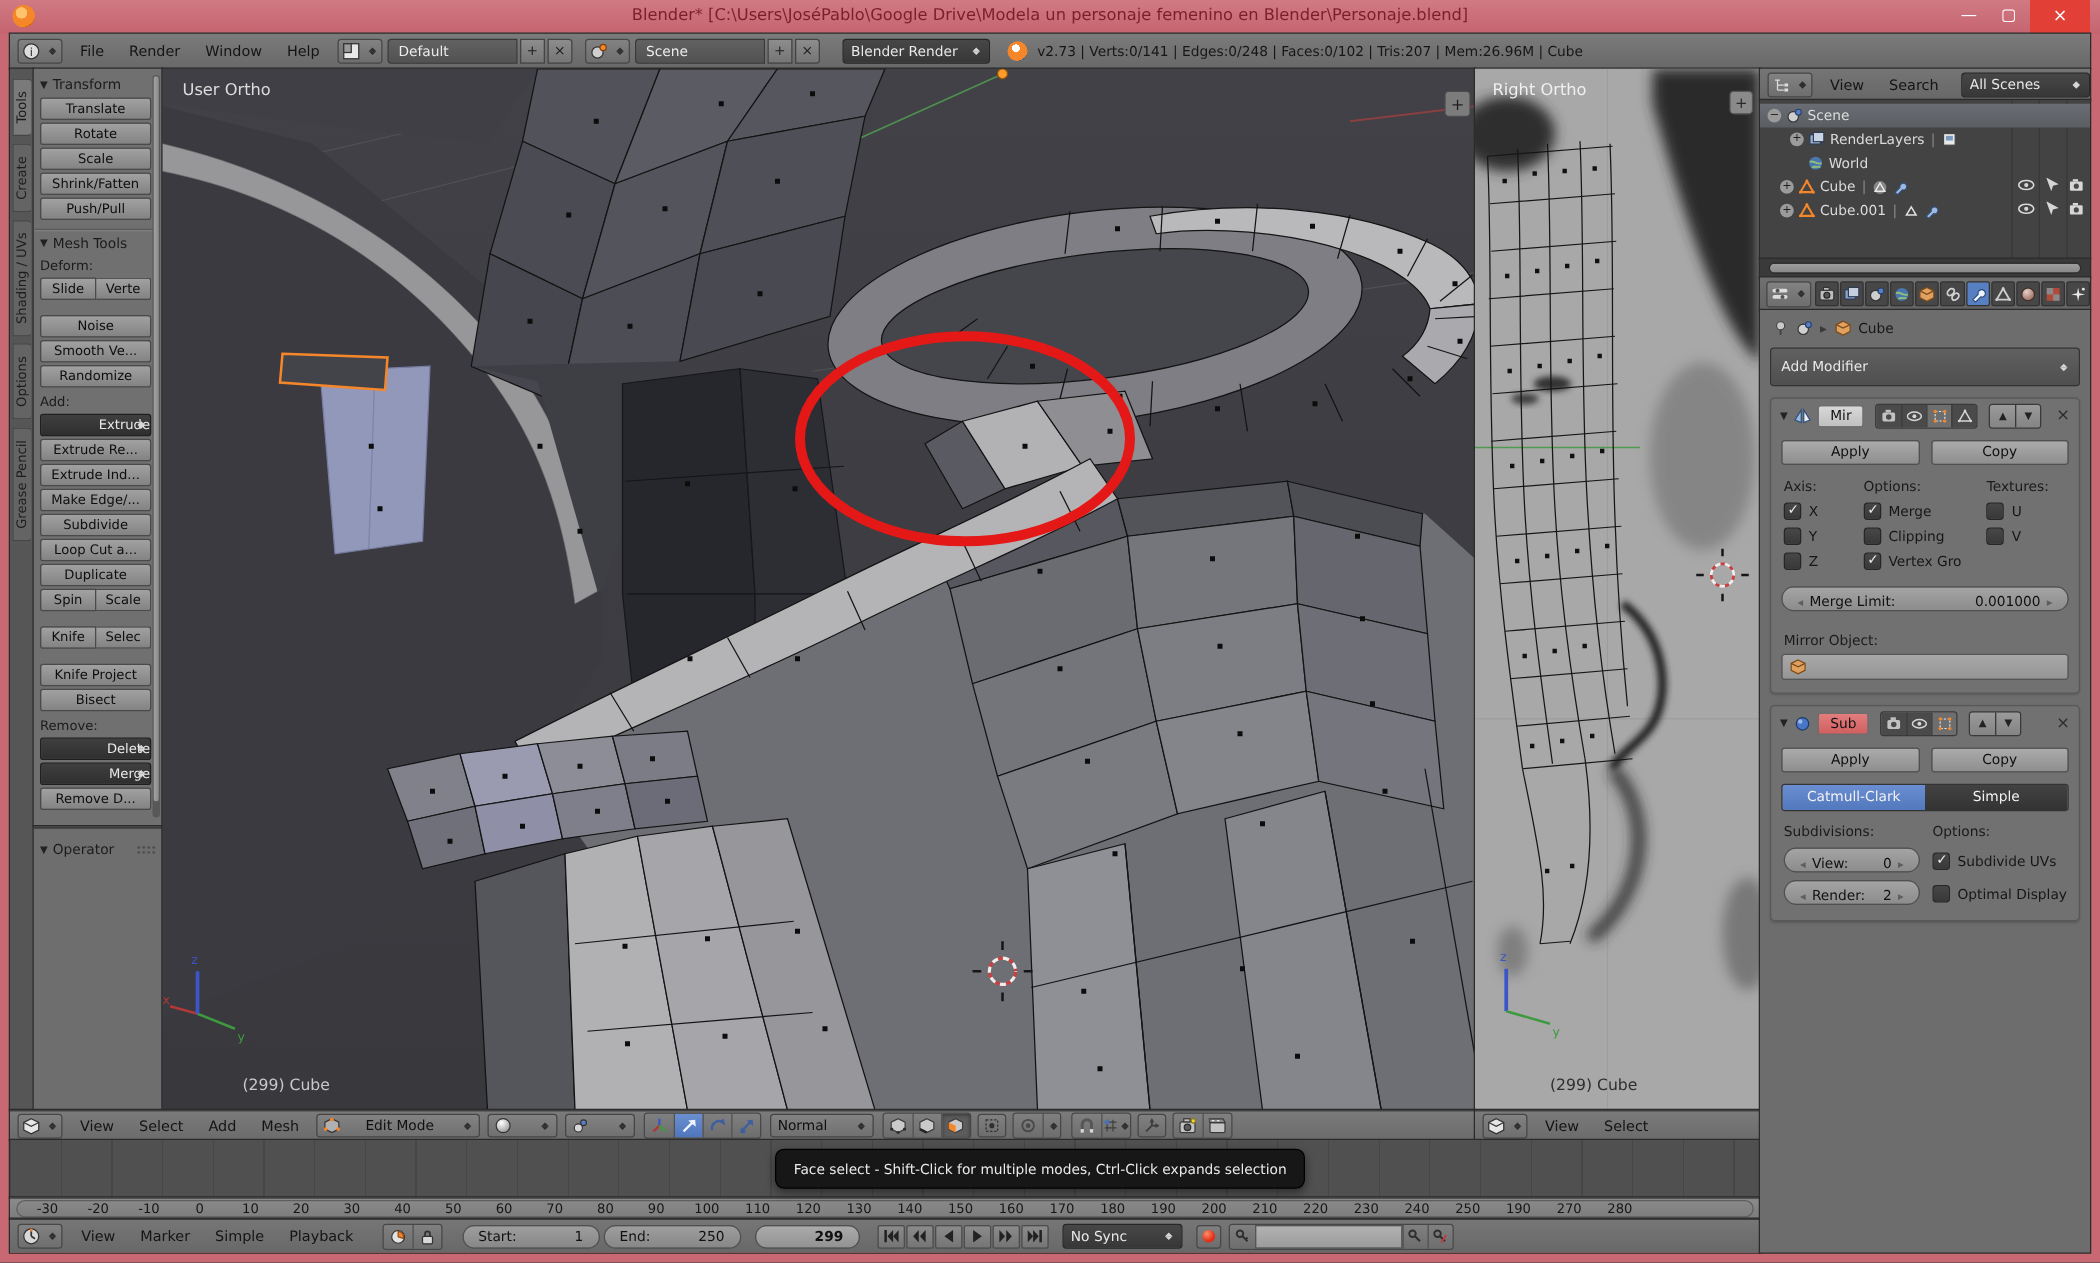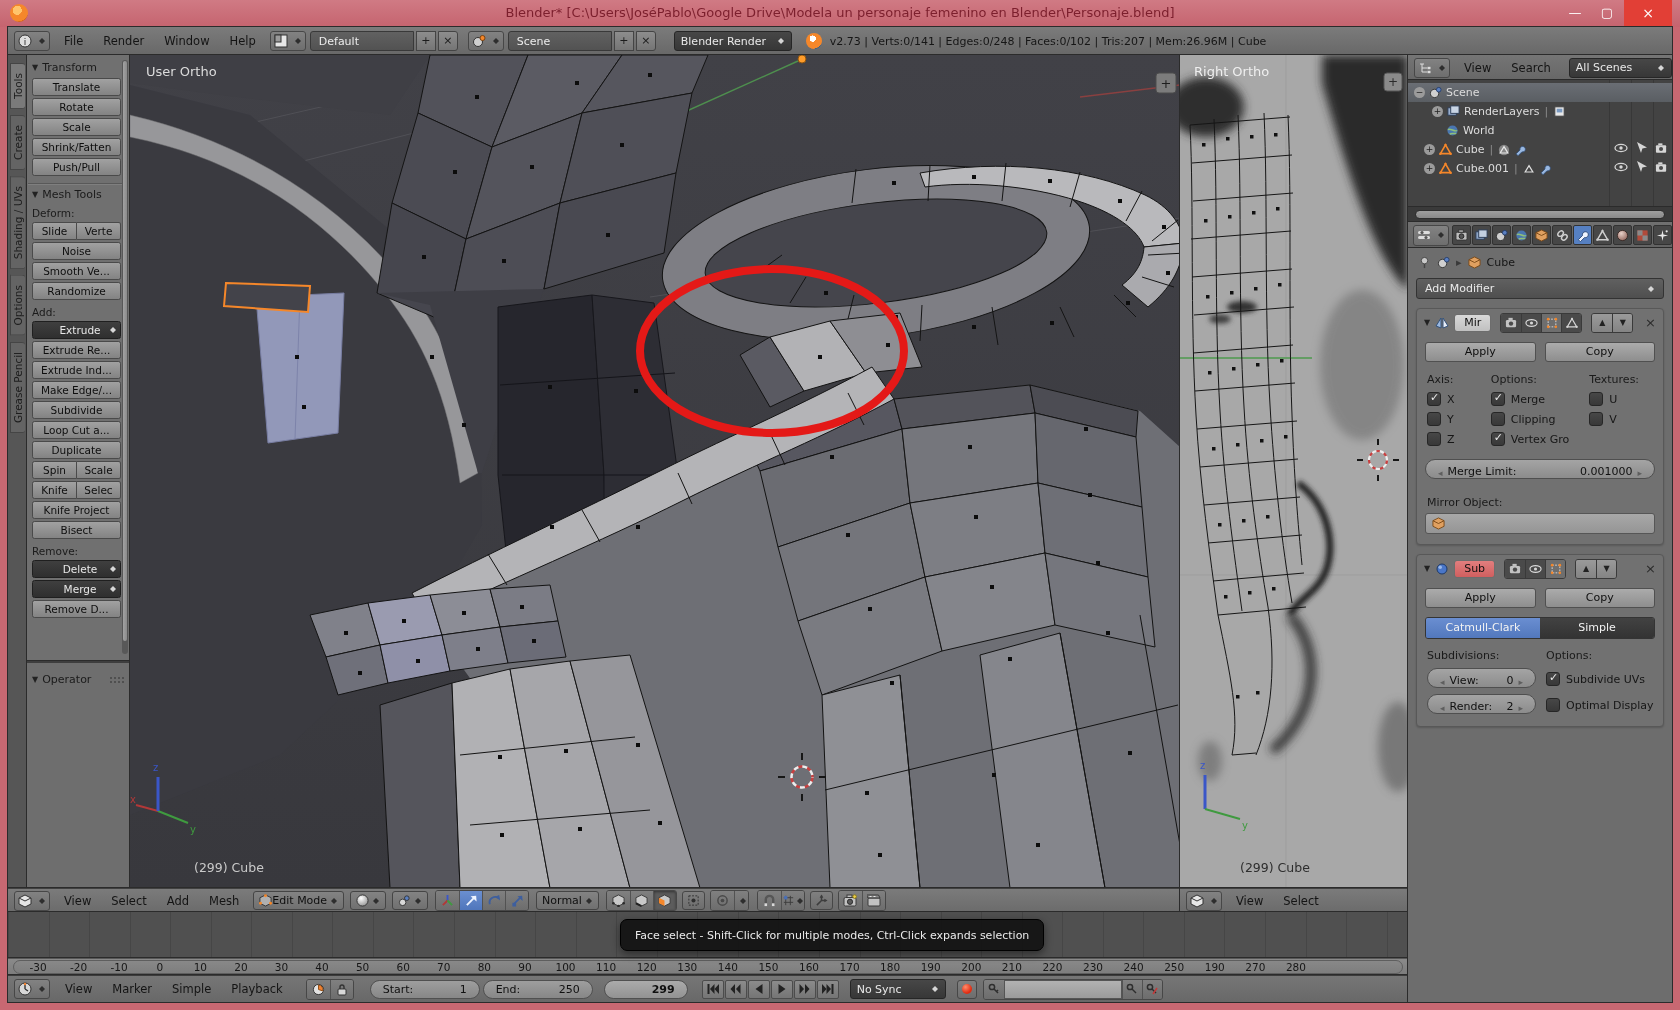--- a/index.html
+++ b/index.html
@@ -34,36 +34,36 @@
   
   .tabcol{left:0;top:28px;width:19px;height:833px;background:#565656;display:flex;flex-direction:column;align-items:center;padding-top:8px;gap:6px}
   .vtab{writing-mode:vertical-rl;transform:rotate(180deg);background:#646464;border:1px solid #454545;border-left:none;color:#1d1d1d;font-size:10.5px;padding:9px 1px;border-radius:3px 0 0 3px;white-space:nowrap}
   .vtab.active{background:#7a7a7a}
   .shelf{left:19px;top:28px;width:103px;height:606px;background:#707070;padding:3px 9px 3px 5px}
   .shelf-scroll{position:absolute;right:2px;top:5px;width:6px;height:594px;background:#585858;border-radius:3px}
   .shelf-scroll i{display:block;margin:1px;height:580px;background:linear-gradient(90deg,#a2a2a2,#8b8b8b);border-radius:3px}
   .panel-hdr{display:flex;align-items:center;gap:4px;color:#1b1b1b;margin:3px 0 4px;font-size:11px}
   .tri{font-size:8px;color:#222}
   .tbtn{display:block;width:100%;height:18px;line-height:16px;text-align:center;background:linear-gradient(#a1a1a1,#838383);border:1px solid #4a4a4a;border-radius:2.5px;color:#0e0e0e;font-size:10.5px;margin-bottom:2px;white-space:nowrap;overflow:hidden}
-  .tbtn-row{display:flex;margin-bottom:2px}
+  .tbtn-row{display:flex;margin-bottom:12px}
   .tbtn-row .tbtn{margin:0;border-radius:0;flex:1;border-left-width:0}
   .tbtn-row .tbtn:first-child{border-radius:2.5px 0 0 2.5px;border-left-width:1px}
   .tbtn-row .tbtn:last-child{border-radius:0 2.5px 2.5px 0}
-  .tbtn-dark{background:linear-gradient(#3f3f3f,#2f2f2f);color:#e8e8e8;border-color:#1f1f1f;text-align:center;padding-left:7px;position:relative}
+  .tbtn-dark{background:linear-gradient(#3f3f3f,#2f2f2f);color:#e8e8e8;border-color:#1f1f1f;text-align:right;padding-left:7px;position:relative}
   .tbtn-dark .updn{position:absolute;right:3px;top:2px}
   .shelf-label{color:#1b1b1b;margin:6px 0 3px;font-size:10.5px}
   .shelf-divider{border-top:1px solid #595959;border-bottom:1px solid #7f7f7f;margin:7px -2px 3px -4px}
   .operator{left:19px;top:634px;width:103px;height:227px;background:#6e6e6e;border-top:2px solid #3e3e3e;padding:7px 5px}
   .grip{width:16px;height:7px;margin-left:auto;background-image:radial-gradient(#4f4f4f 1px,transparent 1.2px);background-size:4px 4px}
   
   .vp-main{left:122px;top:28px;width:1050px;height:833px;background:#3c3c42}
   .vp-right{left:1172px;top:28px;width:228px;height:833px;background:#a8a8a8}
   .vp-header{left:0;top:861px;width:1172px;height:24px;background:linear-gradient(#7b7b7b,#6b6b6b);border-top:1px solid #414141;display:flex;align-items:center;padding-left:4px;gap:2px}
   .vp-header-right{left:1172px;top:861px;width:228px;height:24px;background:linear-gradient(#7b7b7b,#6b6b6b);border-top:1px solid #414141;display:flex;align-items:center;padding-left:4px;gap:2px}
-  .hdr-drop{display:flex;align-items:center;gap:0;background:linear-gradient(#838383,#707070);border:1px solid #454545;border-radius:3px;height:19px;padding:0 5px;color:#0f0f0f;margin:0 2px;white-space:nowrap}
+  .hdr-drop{display:flex;align-items:center;gap:20px;background:linear-gradient(#838383,#707070);border:1px solid #454545;border-radius:3px;height:19px;padding:0 5px;color:#0f0f0f;margin:0 2px;white-space:nowrap}
   .igroup{display:flex;border-radius:3px;overflow:hidden;margin:0 3px;border:1px solid #474747}
   .icon-btn{width:23px;height:19px;display:flex;align-items:center;justify-content:center;background:linear-gradient(#808080,#6d6d6d);border-left:1px solid #525252}
   .icon-btn:first-child{border-left:none}
   .icon-btn.single{border:1px solid #474747;border-radius:3px}
   .icon-btn.blue{background:linear-gradient(#6b8fd0,#4f76bc)}
   .icon-btn.pressed{background:#5c5c5c;box-shadow:inset 0 1px 3px rgba(0,0,0,.45)}
   
   .tl-content{left:0;top:885px;width:1400px;height:46px;background:#505050;background-image:repeating-linear-gradient(90deg,#464646 0 1px,transparent 1px 40.55px)}
   .ruler{left:0;top:931px;width:1400px;height:17px;background:linear-gradient(#8a8a8a,#7c7c7c);border-top:1px solid #575757;color:#161616}
   .ruler .pill{position:absolute;left:5px;top:1px;width:1390px;height:14px;border:1px solid #5e5e5e;border-radius:8px}
@@ -88,21 +88,21 @@
   .osep{color:#8a8a8a;padding:0 1px}
   .row-right{position:absolute;right:4px;top:2px;display:flex;gap:8px}
   .colsep{position:absolute;top:0;width:1px;height:100%;background:#383838}
   .out-scroll{left:1400px;top:180px;width:264px;height:15px;background:#3a3a3a}
   .out-scroll i{display:block;margin:3px 7px;height:9px;background:linear-gradient(#9e9e9e,#888);border-radius:5px;border:1px solid #2d2d2d}
   .props-hdr{left:1400px;top:195px;width:264px;height:26px;background:linear-gradient(#707070,#636363);display:flex;align-items:center;gap:1px;padding-left:3px}
   .ptab{width:20px;height:20px;display:flex;align-items:center;justify-content:center;background:#474747;border:1px solid #323232;border-radius:2px}
   .ptab.blue{background:#5680c2}
   .props{left:1400px;top:221px;width:264px;height:754px;background:#6d6d6d;padding:5px 8px;color:#161616}
   .ctx-row{display:flex;align-items:center;gap:6px;margin:3px 2px 9px}
-  .addmod{height:21px;border-radius:3px;background:linear-gradient(#606060,#4f4f4f);border:1px solid #333;color:#e9e9e9;display:flex;align-items:center;padding:0 8px}
+  .addmod{height:31px;border-radius:3px;background:linear-gradient(#606060,#4f4f4f);border:1px solid #333;color:#e9e9e9;display:flex;align-items:center;padding:0 8px}
   .addmod .updn{margin-left:auto}
   .mod-panel{border:1px solid #585858;border-radius:4px;background:#717171;margin-top:9px;padding-bottom:8px;box-shadow:0 1px 2px rgba(0,0,0,.18)}
   .mod-hdr{height:27px;display:flex;align-items:center;gap:5px;padding:0 7px}
   .name-chip{background:linear-gradient(#d8d8d8,#c0c0c0);border:1px solid #6d6d6d;border-radius:3px;height:18px;line-height:16px;padding:0 9px;color:#111}
   .name-chip.red{background:linear-gradient(#e27e7e,#d05f5f)}
   .mtg{display:flex;border:1px solid #3a3a3a;border-radius:3px;overflow:hidden;margin-left:4px}
   .mtg b{width:20px;height:18px;background:#4a4a4a;display:flex;align-items:center;justify-content:center;border-left:1px solid #3a3a3a}
   .mtg b:first-child{border-left:none}
   .mtg b.on{background:#6e6e6e}
   .mtg.lite b{background:linear-gradient(#9a9a9a,#848484);color:#222;font-size:8px}

